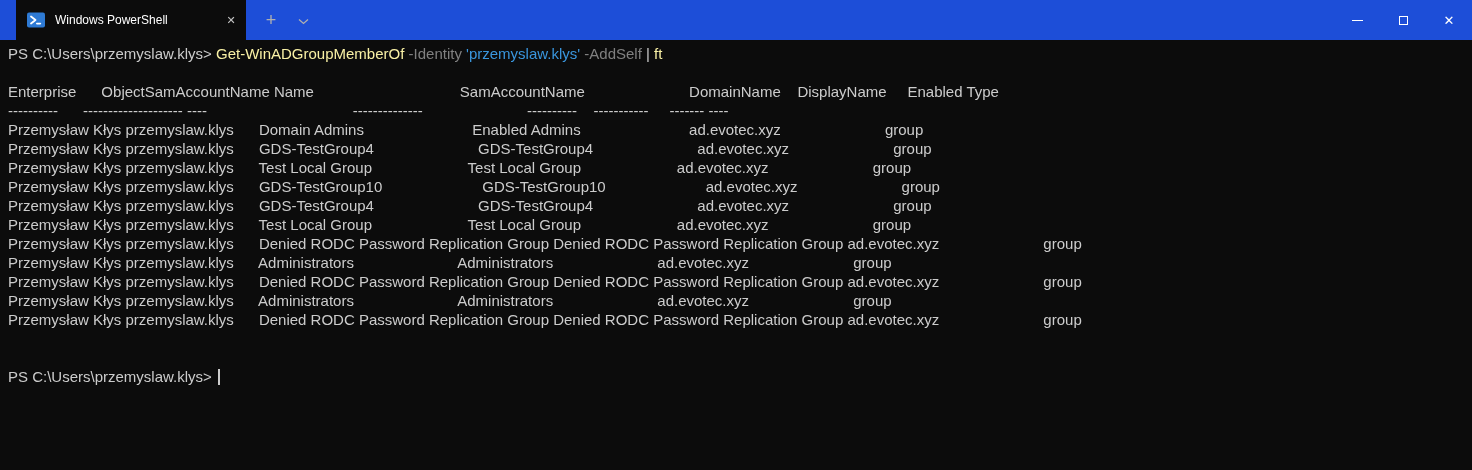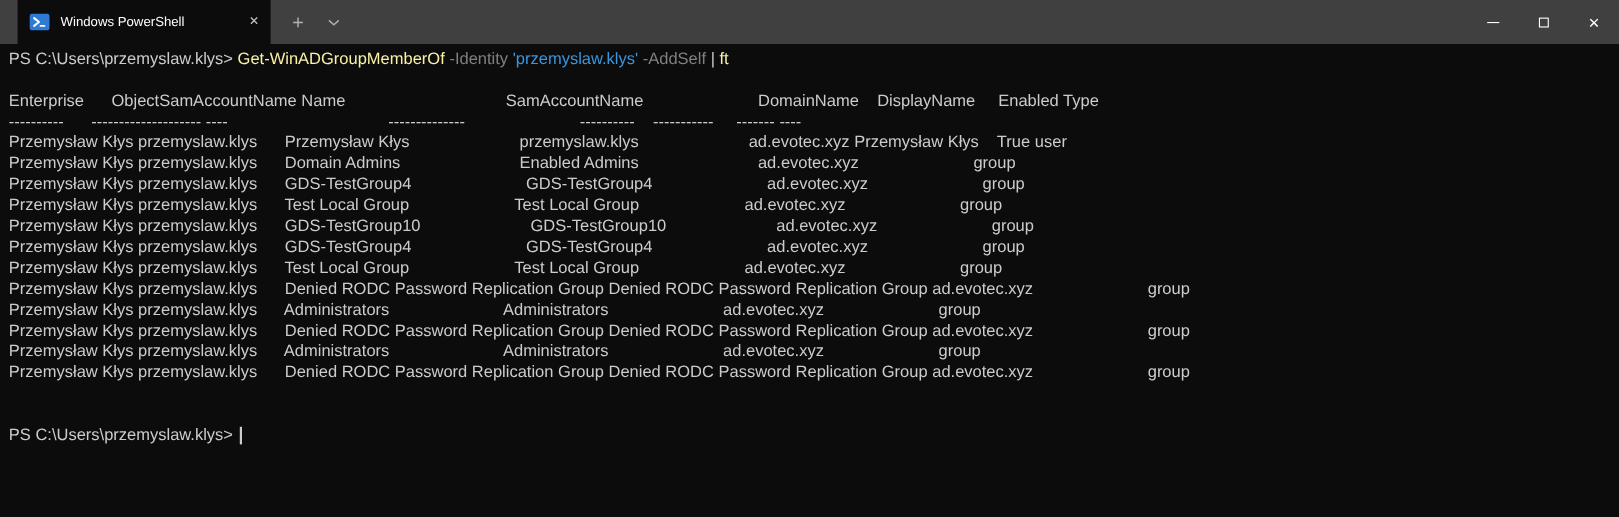--- a/index.html
+++ b/index.html
@@ -5,21 +5,21 @@
   * { box-sizing: border-box; }
   html,body { margin:0; padding:0; }
   body {
     width:1472px; height:470px;
     background:#0c0c0c;
     overflow:hidden;
     font-family:"Liberation Sans", sans-serif;
   }
   
   .titlebar {
-    height:40px; background:#404040;
+    height:40px; background:#1d4ed8;
     display:flex; align-items:stretch;
   }
   .tab {
     margin-left:16px; width:230px;
     background:#0c0c0c;
     display:flex; align-items:center;
     padding:0 6px 0 10px; gap:9px;
     cursor:default;
   }
   .ps-icon { width:20px; height:20px; flex:0 0 auto; display:flex; }
@@ -103,21 +103,20 @@
       <span class="close-glyph">✕</span>
     </div>
   </div>
 
   <div class="terminal">
     <div class="line" id="command-line"><span style="color: rgb(204, 204, 204);">PS C:\Users\przemyslaw.klys&gt; </span><span style="color: rgb(249, 241, 165);">Get-WinADGroupMemberOf</span><span style="color: rgb(204, 204, 204);"> </span><span style="color: rgb(128, 128, 128);">-Identity</span><span style="color: rgb(204, 204, 204);"> </span><span style="color: rgb(58, 150, 221);">'przemyslaw.klys'</span><span style="color: rgb(204, 204, 204);"> </span><span style="color: rgb(128, 128, 128);">-AddSelf</span><span style="color: rgb(204, 204, 204);"> | </span><span style="color: rgb(249, 241, 165);">ft</span></div>
     <div class="line"></div>
     <div id="table-lines">
         <div class="line">Enterprise      ObjectSamAccountName Name                                   SamAccountName                         DomainName    DisplayName     Enabled Type </div>
         <div class="line">----------      -------------------- ----                                   --------------                         ----------    -----------     ------- ---- </div>
-        <div class="line">Przemysław Kłys przemyslaw.klys      Przemysław Kłys                        przemyslaw.klys                        ad.evotec.xyz Przemysław Kłys    True user </div>
         <div class="line">Przemysław Kłys przemyslaw.klys      Domain Admins                          Enabled Admins                          ad.evotec.xyz                         group</div>
         <div class="line">Przemysław Kłys przemyslaw.klys      GDS-TestGroup4                         GDS-TestGroup4                         ad.evotec.xyz                         group</div>
         <div class="line">Przemysław Kłys przemyslaw.klys      Test Local Group                       Test Local Group                       ad.evotec.xyz                         group</div>
         <div class="line">Przemysław Kłys przemyslaw.klys      GDS-TestGroup10                        GDS-TestGroup10                        ad.evotec.xyz                         group</div>
         <div class="line">Przemysław Kłys przemyslaw.klys      GDS-TestGroup4                         GDS-TestGroup4                         ad.evotec.xyz                         group</div>
         <div class="line">Przemysław Kłys przemyslaw.klys      Test Local Group                       Test Local Group                       ad.evotec.xyz                         group</div>
         <div class="line">Przemysław Kłys przemyslaw.klys      Denied RODC Password Replication Group Denied RODC Password Replication Group ad.evotec.xyz                         group</div>
         <div class="line">Przemysław Kłys przemyslaw.klys      Administrators                         Administrators                         ad.evotec.xyz                         group</div>
         <div class="line">Przemysław Kłys przemyslaw.klys      Denied RODC Password Replication Group Denied RODC Password Replication Group ad.evotec.xyz                         group</div>
         <div class="line">Przemysław Kłys przemyslaw.klys      Administrators                         Administrators                         ad.evotec.xyz                         group</div>

